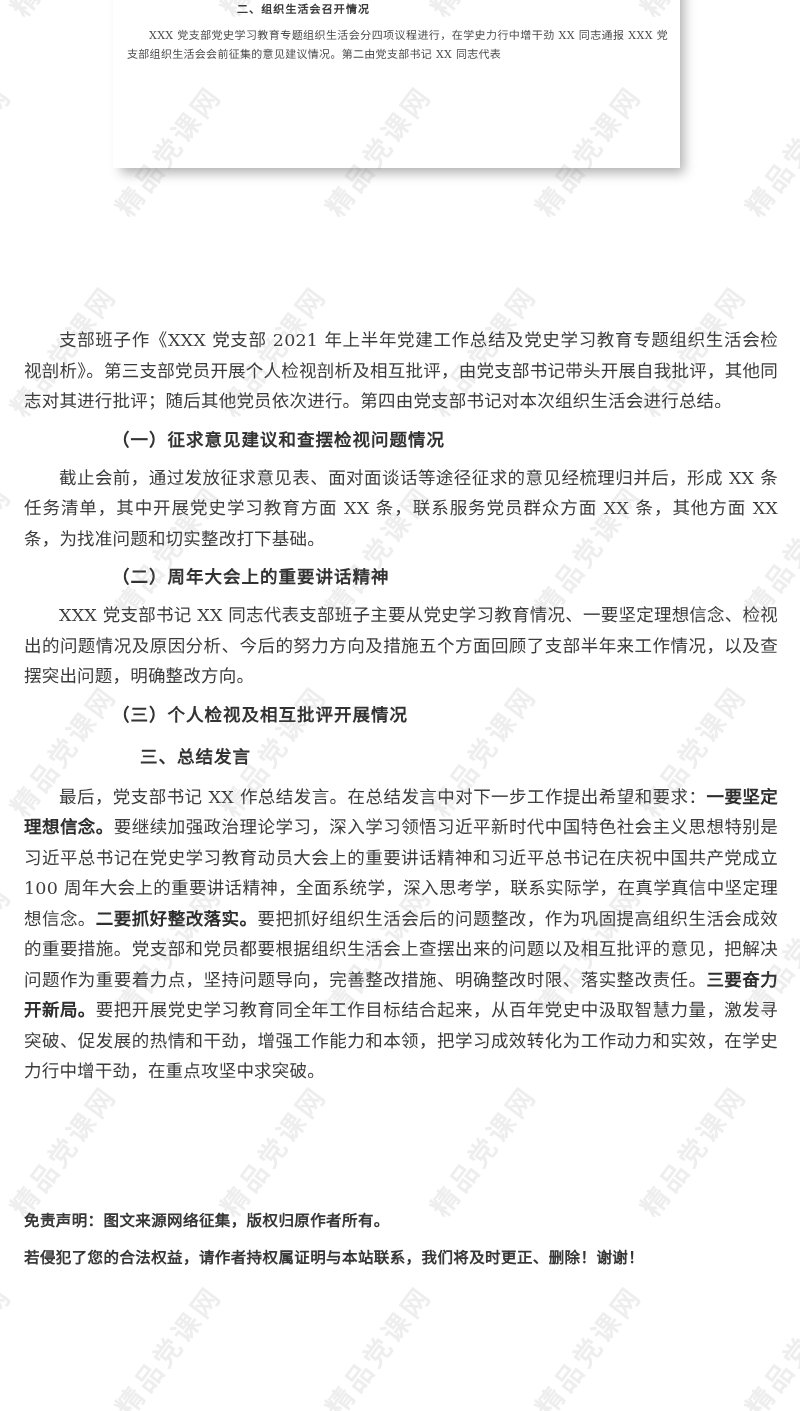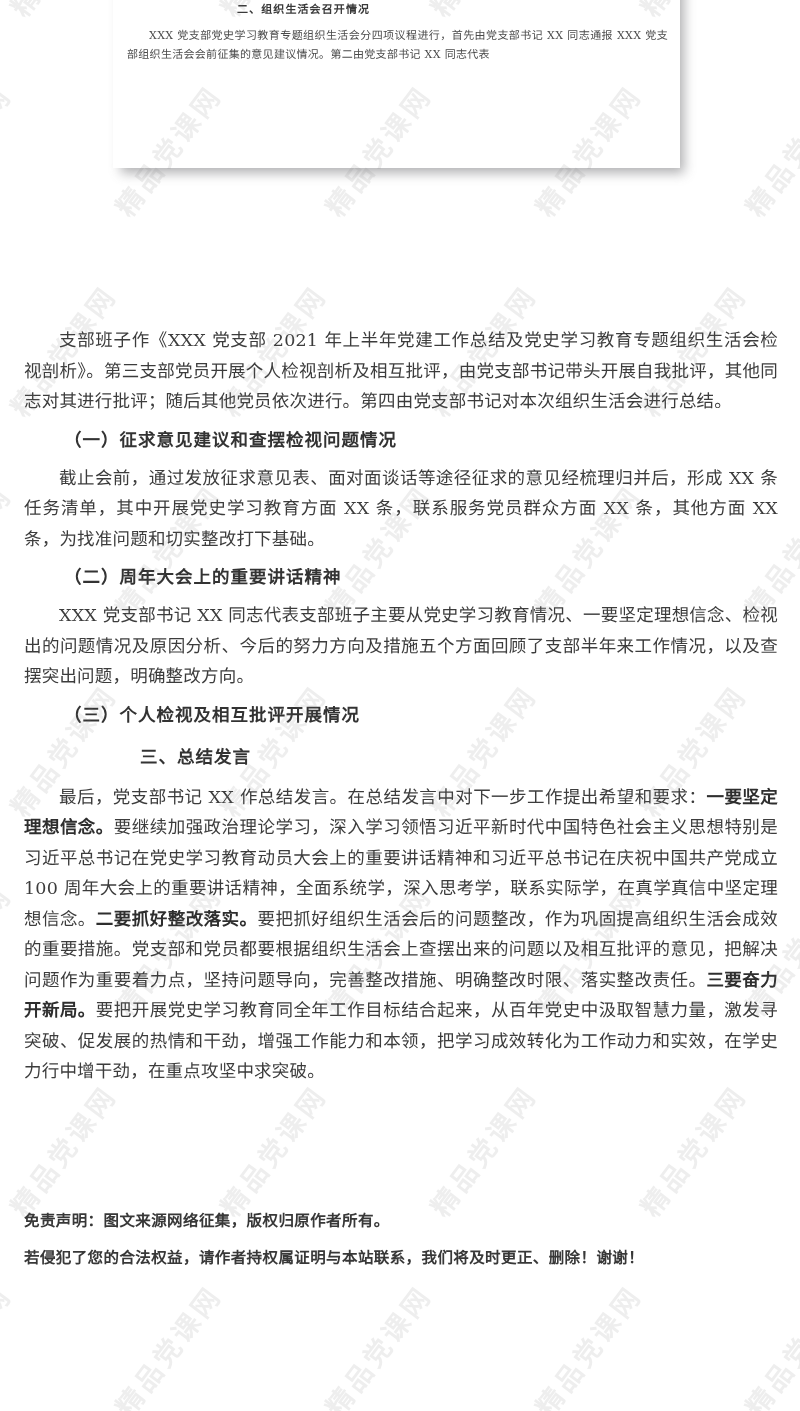--- a/index.html
+++ b/index.html
@@ -92,21 +92,21 @@
     font-size: 17.5px;
     line-height: 30.5px;
     text-align: justify;
     text-indent: 2em;
     color: #3c3c3c;
     letter-spacing: 0.2px;
     font-family: "DejaVu Serif", "Liberation Serif", serif;
   }
   .doc-heading {
     margin: 8px 0 8px 0;
-    padding-left: 64px;
+    padding-left: 112px;
     font-size: 17.5px;
     line-height: 30px;
     font-weight: 700;
     color: #333333;
     letter-spacing: 1px;
     font-family: "DejaVu Serif", "Liberation Serif", serif;
   }
   .doc-heading.major {
     padding-left: 140px;
     margin-top: 12px;
@@ -173,21 +173,21 @@
     <span class="watermark-mark" style="left: -105px; top: 1400px;">精品党课网</span>
     <span class="watermark-mark" style="left: 105px; top: 1400px;">精品党课网</span>
     <span class="watermark-mark" style="left: 315px; top: 1400px;">精品党课网</span>
     <span class="watermark-mark" style="left: 525px; top: 1400px;">精品党课网</span>
     <span class="watermark-mark" style="left: 735px; top: 1400px;">精品党课网</span>
   </div>
 
 <div id="page-card">
   <div id="page-card-inner">
     <div class="card-heading">二、组织生活会召开情况</div>
-    <p class="card-para">XXX 党支部党史学习教育专题组织生活会分四项议程进行，首先由党支部书记 XX 同志通报 XXX 党支部组织生活会会前征集的意见建议情况。第二由党支部书记 XX 同志代表</p>
+    <p class="card-para">XXX 党支部党史学习教育专题组织生活会分四项议程进行，在学史力行中增干劲 XX 同志通报 XXX 党支部组织生活会会前征集的意见建议情况。第二由党支部书记 XX 同志代表</p>
   </div>
 </div>
 
 <div id="doc-body">
 
   <p class="doc-para">支部班子作《XXX 党支部 2021 年上半年党建工作总结及党史学习教育专题组织生活会检视剖析》。第三支部党员开展个人检视剖析及相互批评，由党支部书记带头开展自我批评，其他同志对其进行批评；随后其他党员依次进行。第四由党支部书记对本次组织生活会进行总结。</p>
 
   <div class="doc-heading">（一）征求意见建议和查摆检视问题情况</div>
   <p class="doc-para">截止会前，通过发放征求意见表、面对面谈话等途径征求的意见经梳理归并后，形成 XX 条任务清单，其中开展党史学习教育方面 XX 条，联系服务党员群众方面 XX 条，其他方面 XX 条，为找准问题和切实整改打下基础。</p>
 

